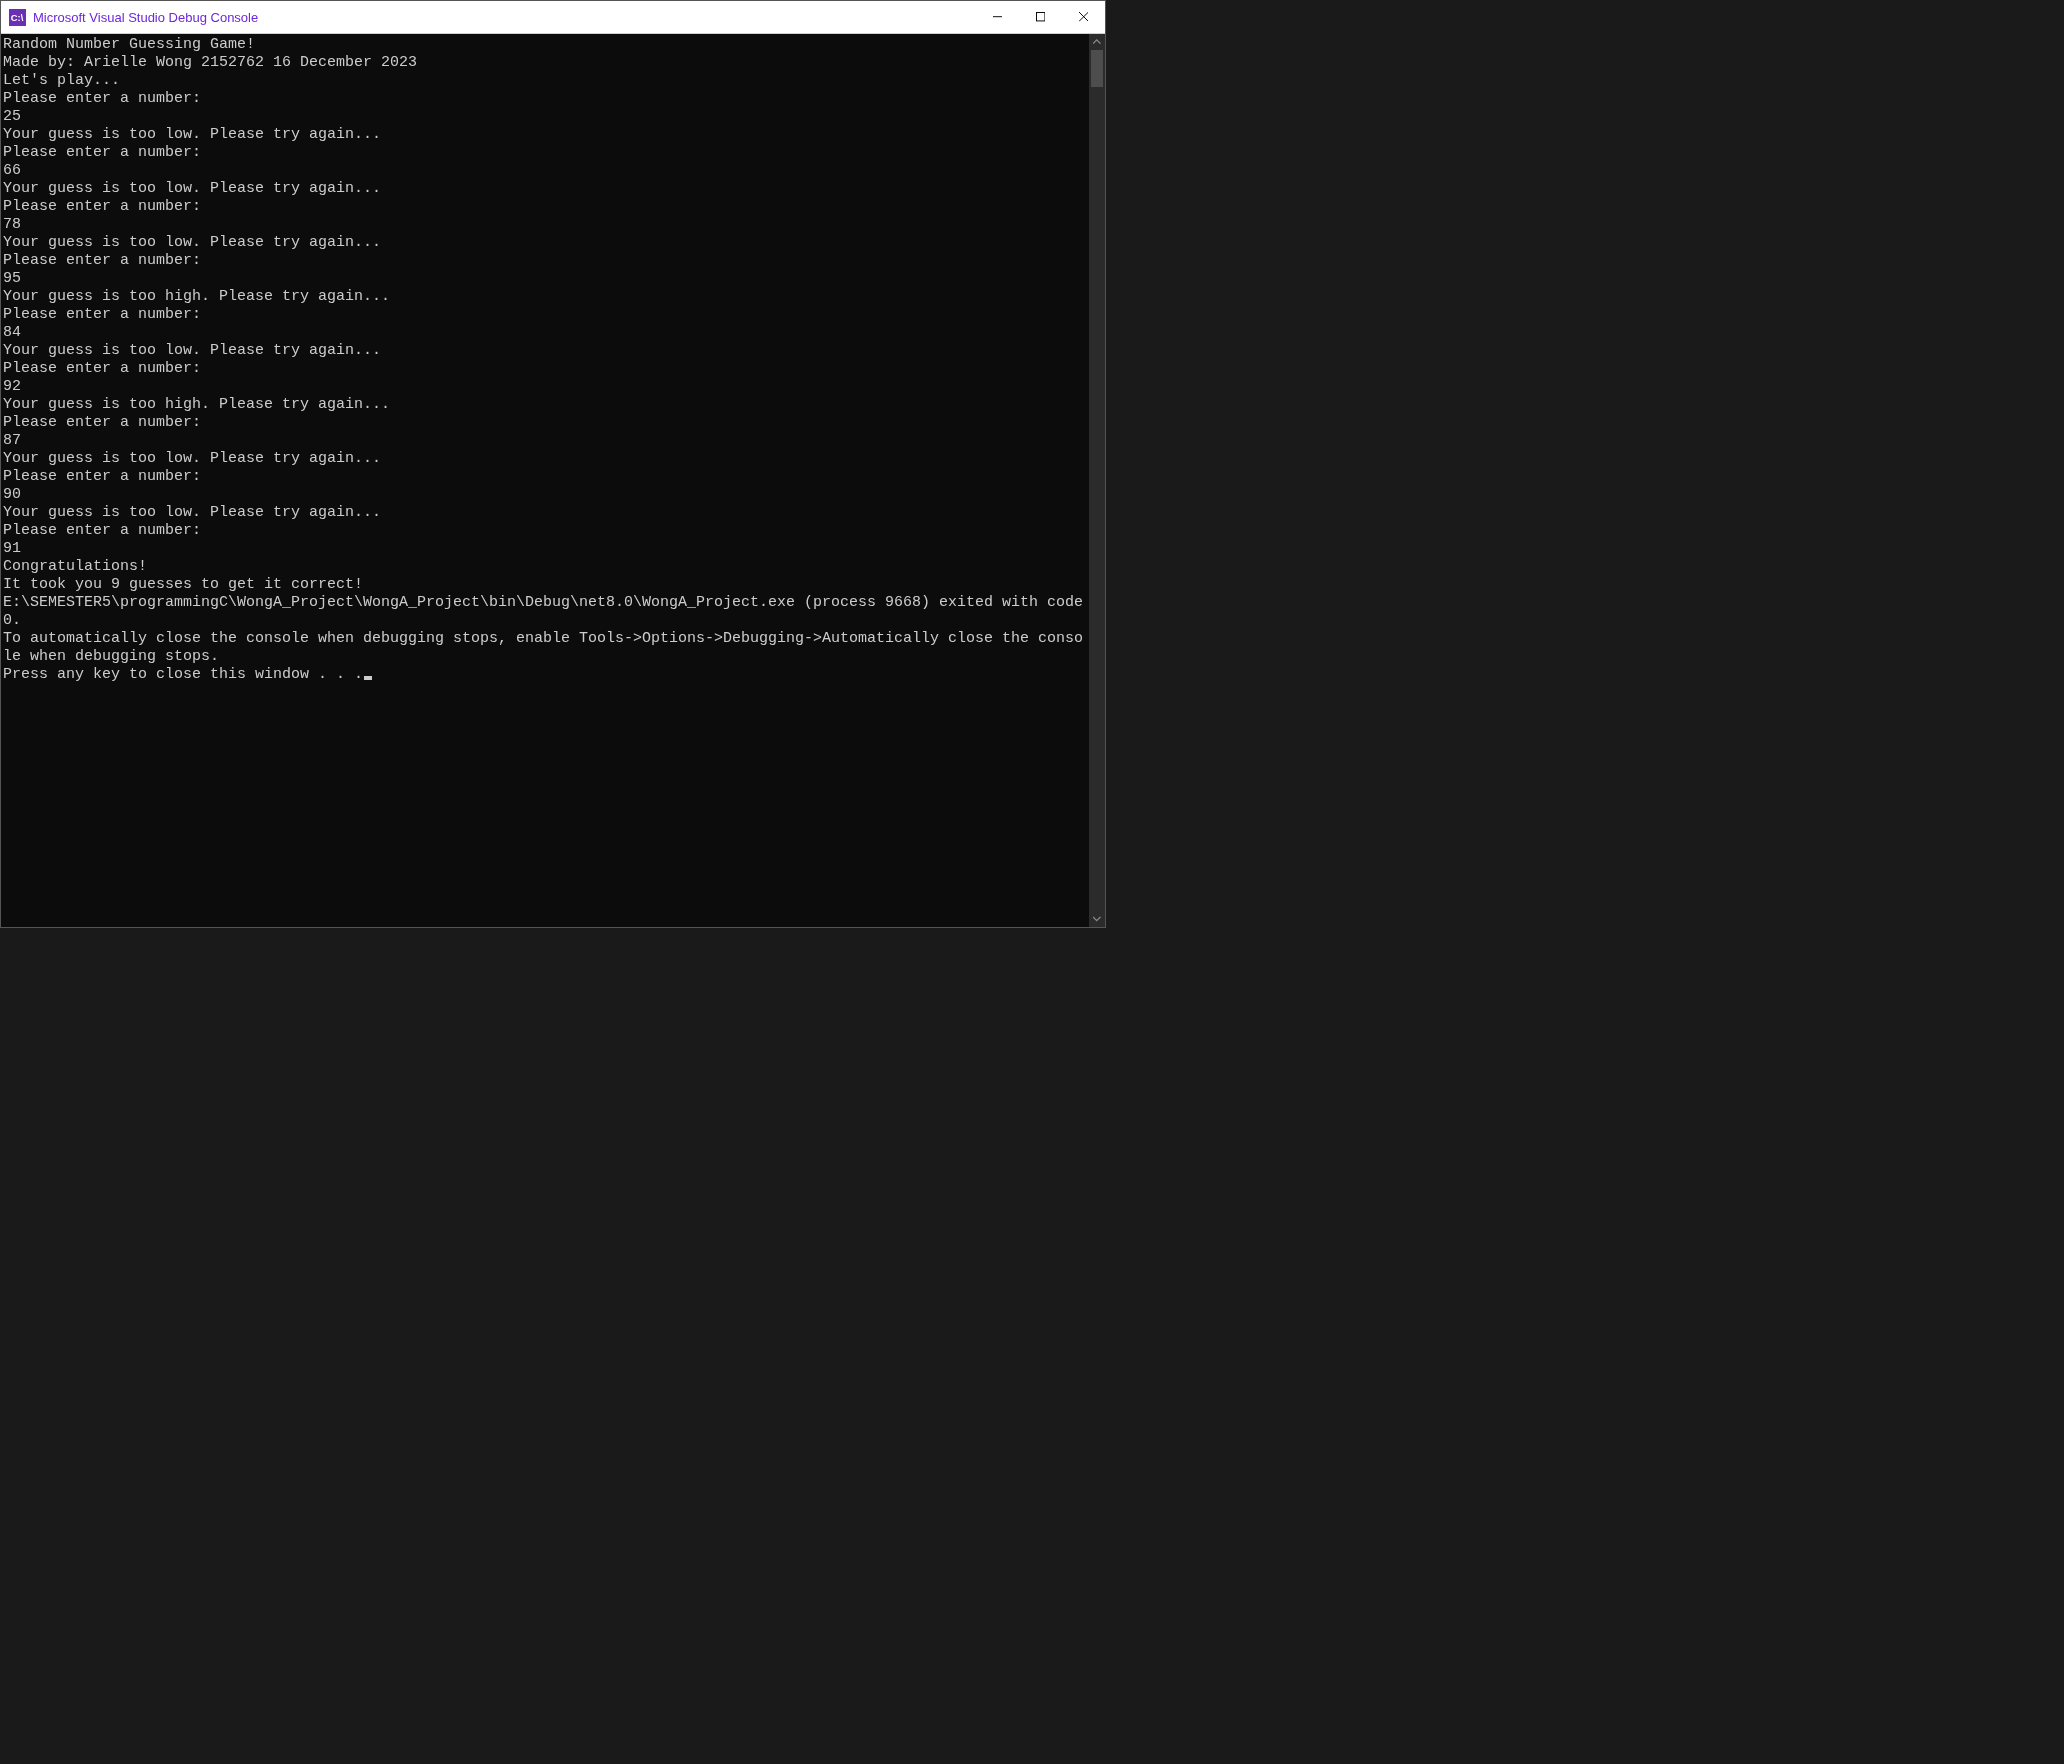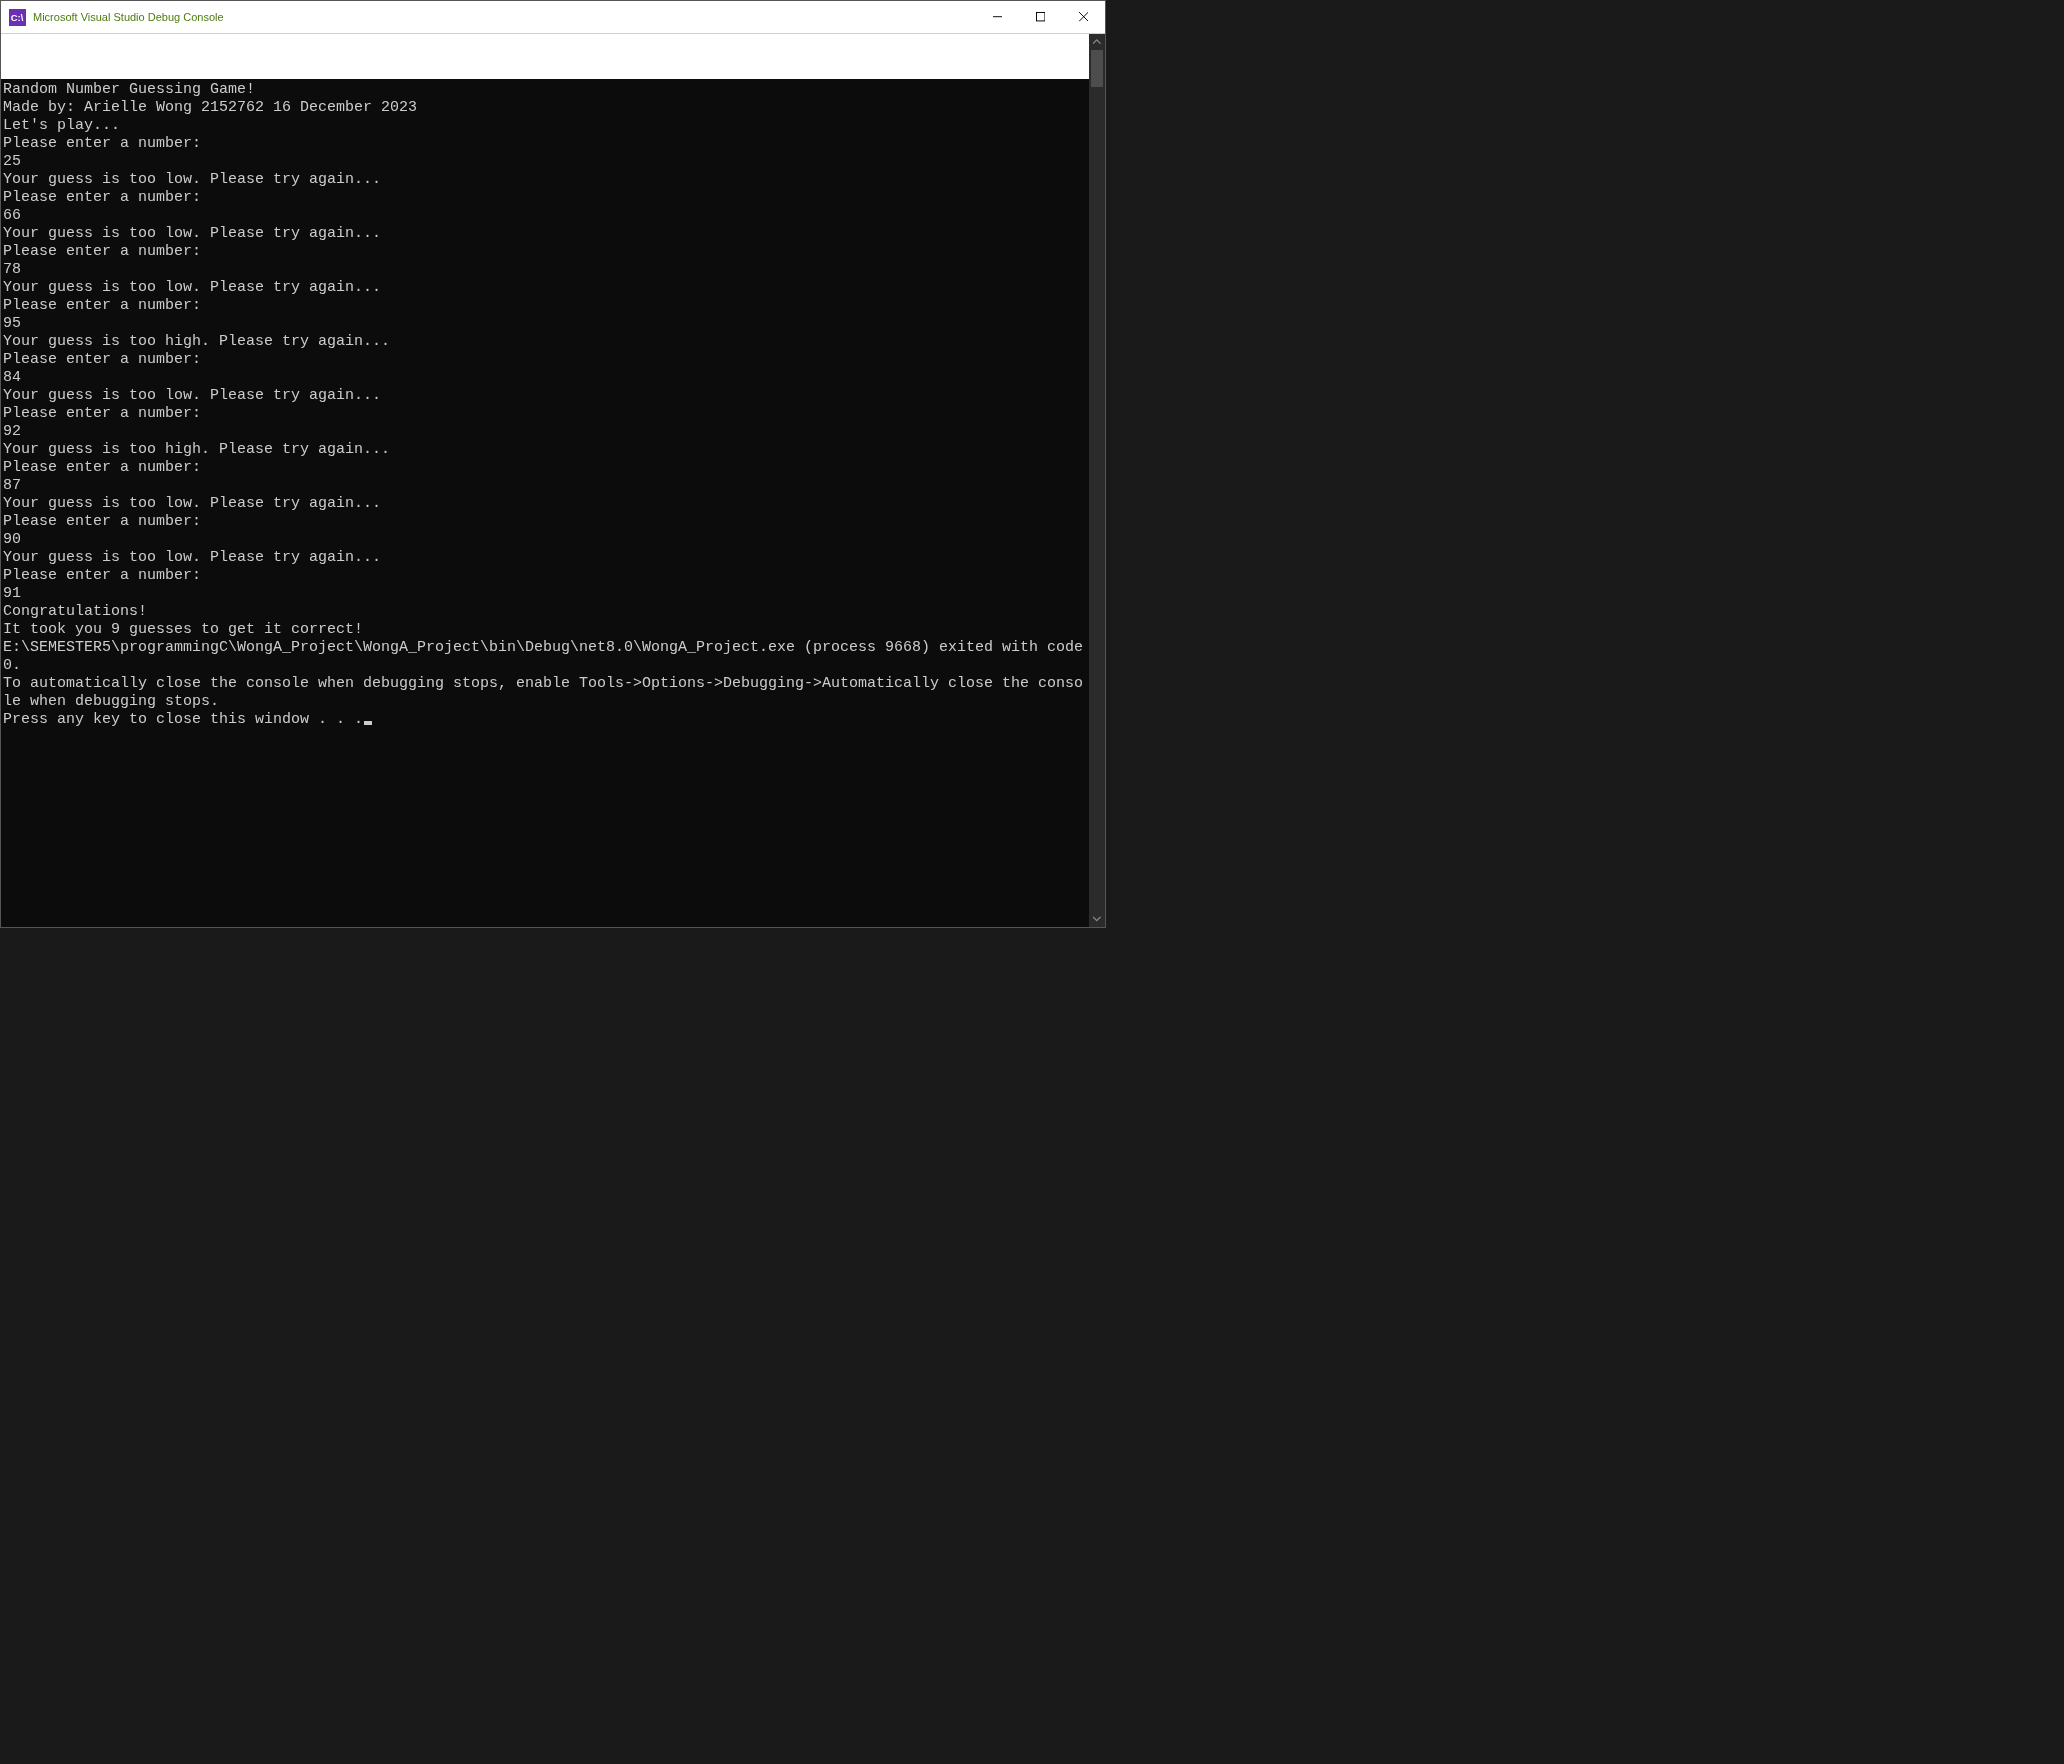--- a/index.html
+++ b/index.html
@@ -34,22 +34,22 @@
     background: #6b2fb3;
     display: flex;
     align-items: center;
     justify-content: center;
     color: #fff;
     font-size: 9.4px;
     font-weight: bold;
     font-family: "Segoe UI", sans-serif;
   }
   .titlebar .title-text {
-    font-size: 11px;
-    color: #4d7c0f;
+    font-size: 13px;
+    color: #6d28d9;
     flex: 0 0 auto;
   }
   .titlebar .spacer {
     flex: 1 1 auto;
   }
   .win-btn {
     width: 43px;
     height: 32px;
     display: flex;
     align-items: center;
@@ -67,21 +67,20 @@
     background: #0c0c0c;
     color: #cccccc;
     font-family: Consolas, "Courier New", monospace;
     font-size: 15px;
     line-height: 18px;
     padding: 1.9px 0 0 1.9px;
     white-space: pre-wrap;
     word-break: break-all;
     overflow: hidden;
     position: relative;
-    margin-top: 45px;
   }
   .console .line { display:block; }
   .cursor {
     display:inline-block;
     width: 8.4px;
     height: 3.7px;
     background: #cccccc;
     vertical-align: baseline;
     margin-left: 0.9px;
     position: relative;

